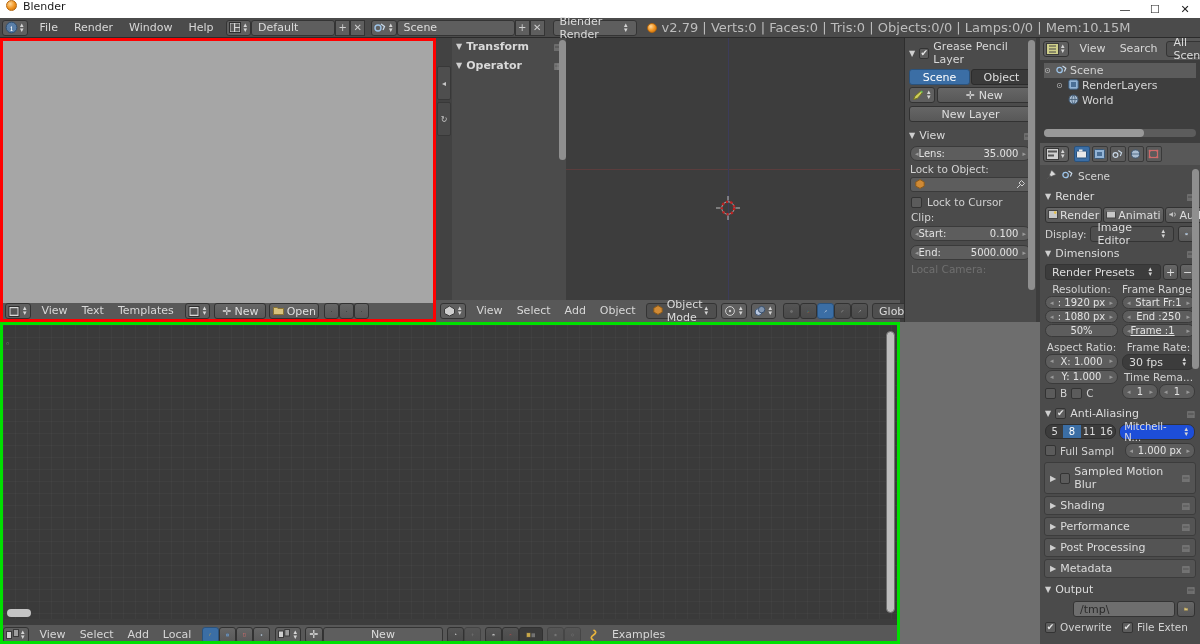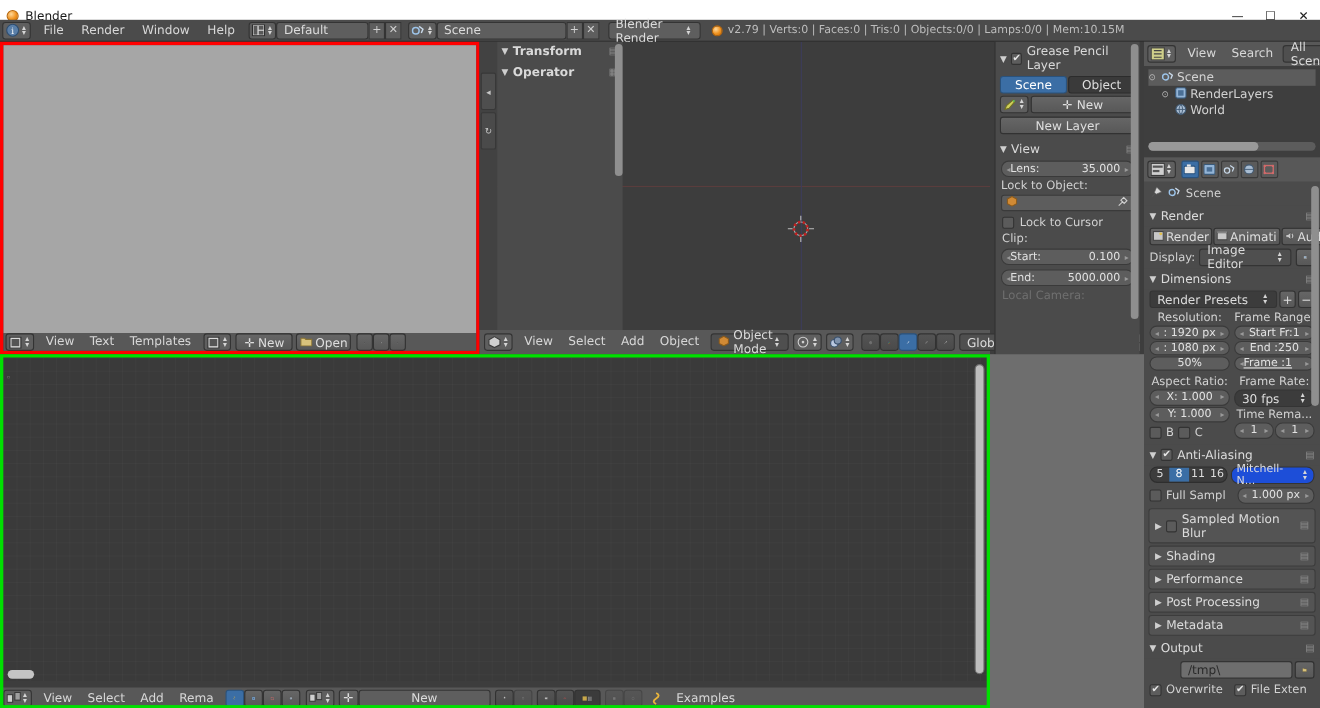--- a/index.html
+++ b/index.html
@@ -10,21 +10,21 @@
     background: #3d3d3d;
     overflow: hidden;
     -webkit-font-smoothing: antialiased;
   }
   .app { position: relative; width: 1200px; height: 644px; }
 
   
   .titlebar {
     position: absolute; left:0; top:0; width:1200px; height:30px;
     background: #ffffff; border-bottom: 1px solid #d6d6d6;
-    display: flex; align-items: center;
+    display: flex; align-items: flex-start;
   }
   .tb-icon {
     width: 11px; height: 11px; margin-left: 6px; margin-right: 6px;
     border-radius: 50%;
     background: radial-gradient(circle at 35% 32%, #ffd89a 0%, #f0921e 55%, #c06b10 100%);
     border: 1px solid #b5670f;
   }
   .tb-title { font-size: 11px; color: #1a1a1a; }
   .tb-btns { margin-left: auto; display: flex; height: 18px; }
   .tb-btn {
@@ -53,21 +53,21 @@
 
   .field {
     height:16px; background:#5e5e5e; border:1px solid #343434; border-radius:3px;
     color:#dcdcdc; font-size:11px; display:flex; align-items:center; padding:0 6px;
   }
   .sq-btn {
     width:15px; height:16px; background:#5e5e5e; border:1px solid #343434;
     color:#d0d0d0; font-size:10px; display:flex; align-items:center; justify-content:center;
   }
 
-  .statline { color:#bdbdbd; font-size:10px; white-space:nowrap; }
+  .statline { color:#bdbdbd; font-size:13px; white-space:nowrap; }
 
   
   .area { position:absolute; }
   .hdr-b { color:#d7d7d7; font-size:11px; padding:0 7px; height:16px; line-height:16px; white-space:nowrap;}
 
   .btn3d {
     background: linear-gradient(#666,#585858);
     border:1px solid #323232; border-radius:3px;
     color:#dedede; font-size:11px;
     height:16px; display:flex; align-items:center; justify-content:center; padding:0 6px;
@@ -995,21 +995,21 @@
             </svg>
         </span>
         <span class="spin">
             <span>▴</span>
             <span>▾</span>
           </span>
       </div>
       <div class="hdr-b">View</div>
       <div class="hdr-b">Select</div>
       <div class="hdr-b">Add</div>
-      <div class="hdr-b">Rema</div>
+      <div class="hdr-b">Local</div>
 
       <div style="display:flex;gap:0;margin-left:4px;">
         <div class="btn3d" style="width:17px;background:#3b6ea5;border-color:#2a527c;">
           <svg width="10" height="11" viewBox="0 0 10 11">
               <path d="M3 1 q4 2 0 4.5 q-4 2.5 0 4.5" fill="none" stroke="#e8b43c" stroke-width="1.6"></path>
             </svg>
         </div>
         <div class="btn3d" style="width:17px;">
           <svg width="10" height="10" viewBox="0 0 10 10">
               <rect x="0.5" y="0.5" width="9" height="9" fill="#93b4d6" stroke="#3a5a7a"></rect>

